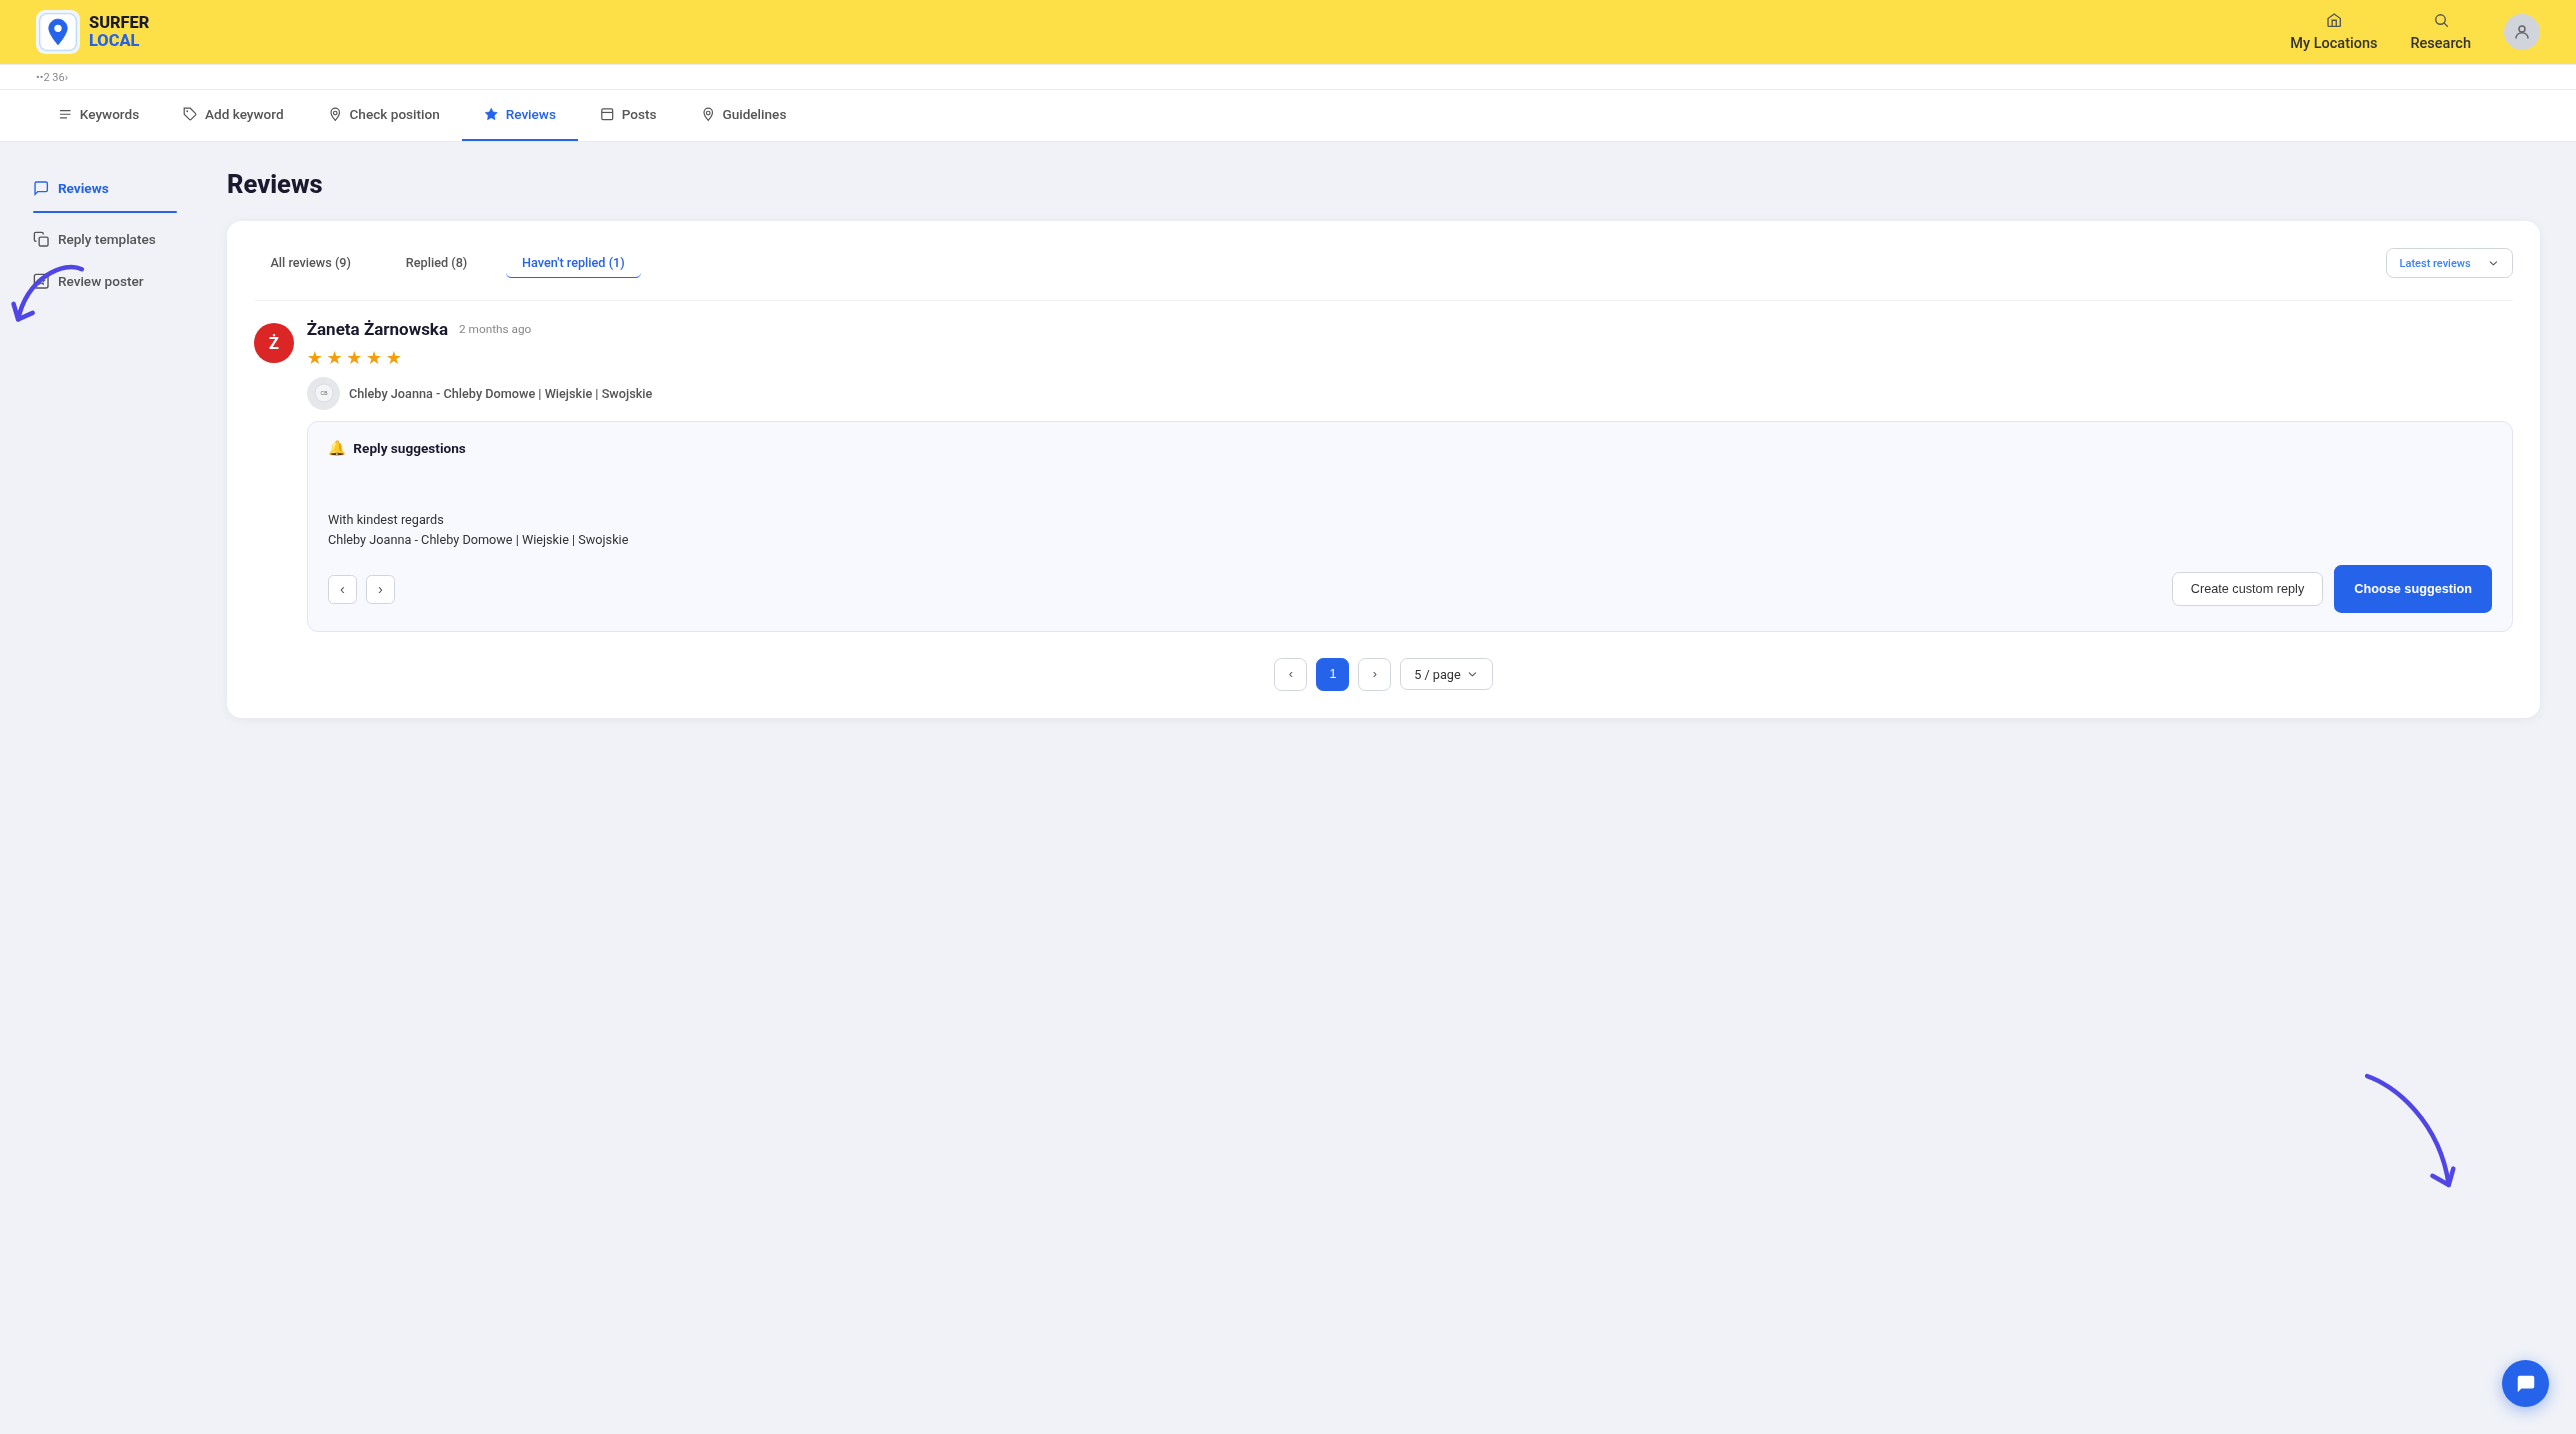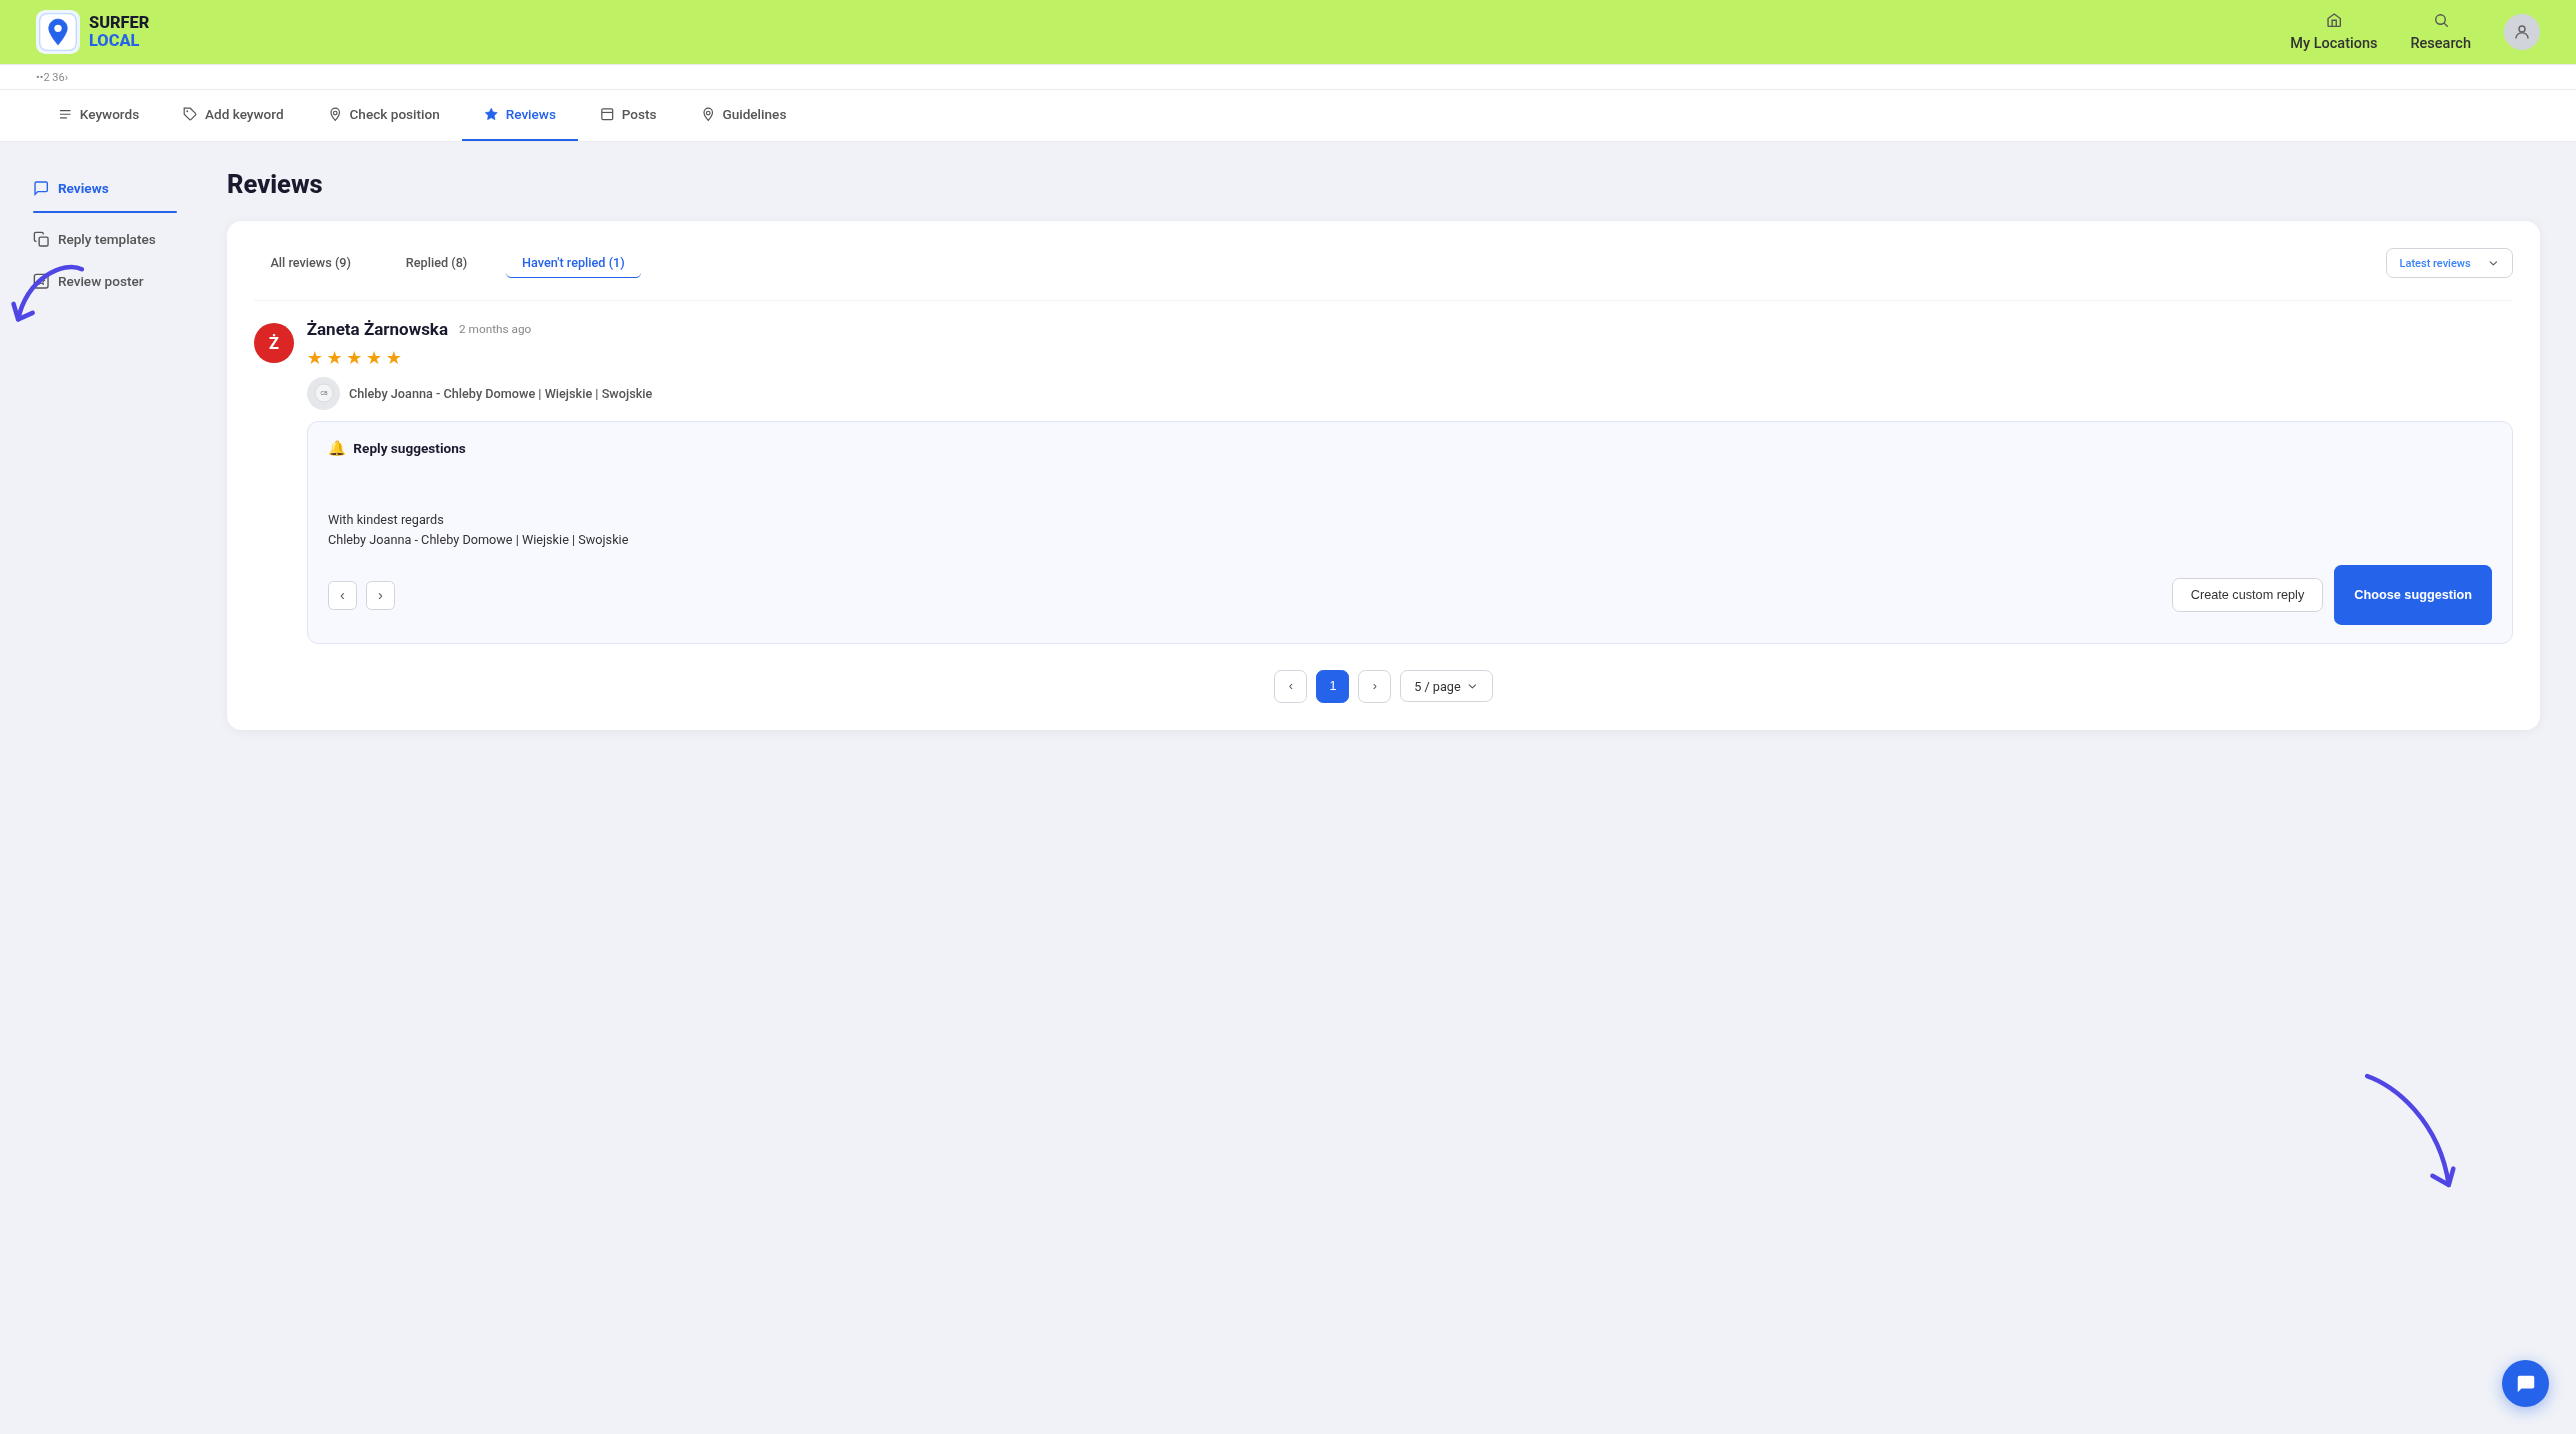--- a/index.html
+++ b/index.html
@@ -5,21 +5,21 @@
     * { box-sizing: border-box; margin: 0; padding: 0; }
     body {
       font-family: -apple-system, BlinkMacSystemFont, 'Segoe UI', Roboto, sans-serif;
       background: #f0f2f7;
       min-height: 100vh;
       color: #1a1a2e;
     }
 
     
     .header {
-      background: #bef264;
+      background: #fde047;
       display: flex;
       align-items: center;
       justify-content: space-between;
       padding: 0 36px;
       height: 65px;
       border-bottom: 0.9px solid #e8eaf0;
       position: relative;
       z-index: 10;
     }
     .logo {
@@ -320,21 +320,21 @@
       padding: 9px 18px;
       border: 0.9px solid #d1d5db;
       border-radius: 7.3px;
       background: #fff;
       font-size: 12.7px;
       cursor: pointer;
       font-weight: 500;
       color: #333;
     }
     .btn-primary {
-      padding: 23px 20px;
+      padding: 17px 20px;
       border: none;
       border-radius: 7.3px;
       background: #2563eb;
       color: #fff;
       font-size: 12.7px;
       cursor: pointer;
       font-weight: 600;
     }
 
     

